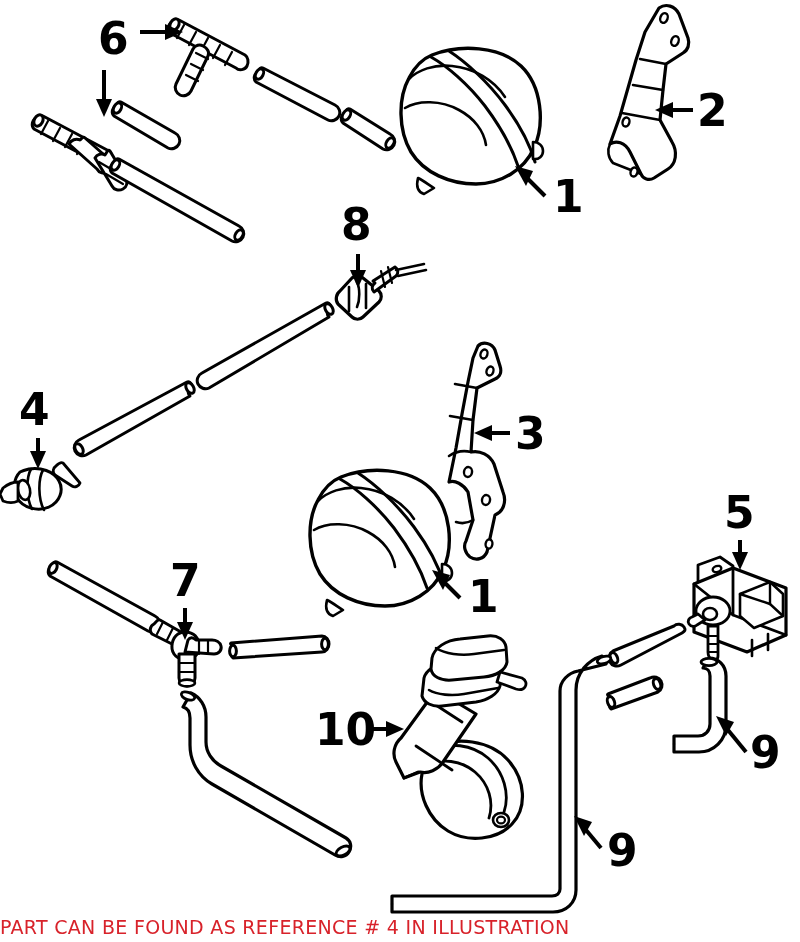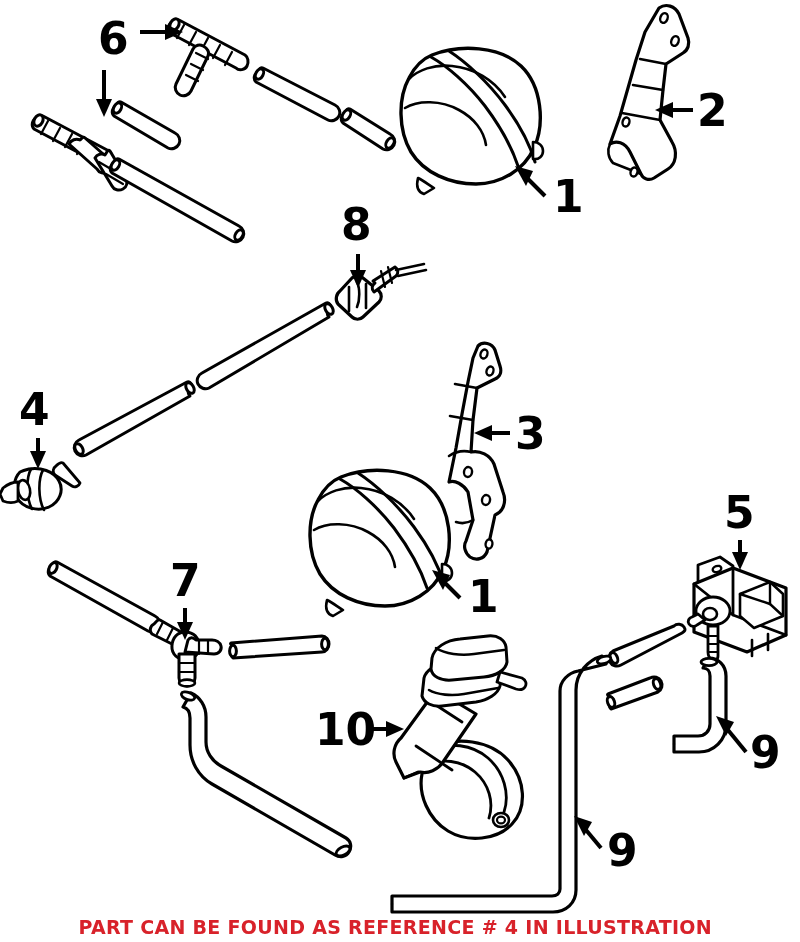--- a/index.html
+++ b/index.html
@@ -53,24 +53,24 @@
   }
   .arrowhead {
     fill: #000000;
     stroke: none;
   }
   #footer-note {
     position: absolute;
     left: 0;
     bottom: 4px;
     width: 712px;
-    text-align: right;
+    text-align: left;
     color: #d8222a;
     font-family: "DejaVu Sans", "Liberation Sans", sans-serif;
-    font-weight: bold;
+    font-weight: normal;
     font-size: 19px;
     letter-spacing: 0.3px;
     white-space: nowrap;
   }
 </style>
 </head>
 <body>
 
 <div id="diagram-root">
 

